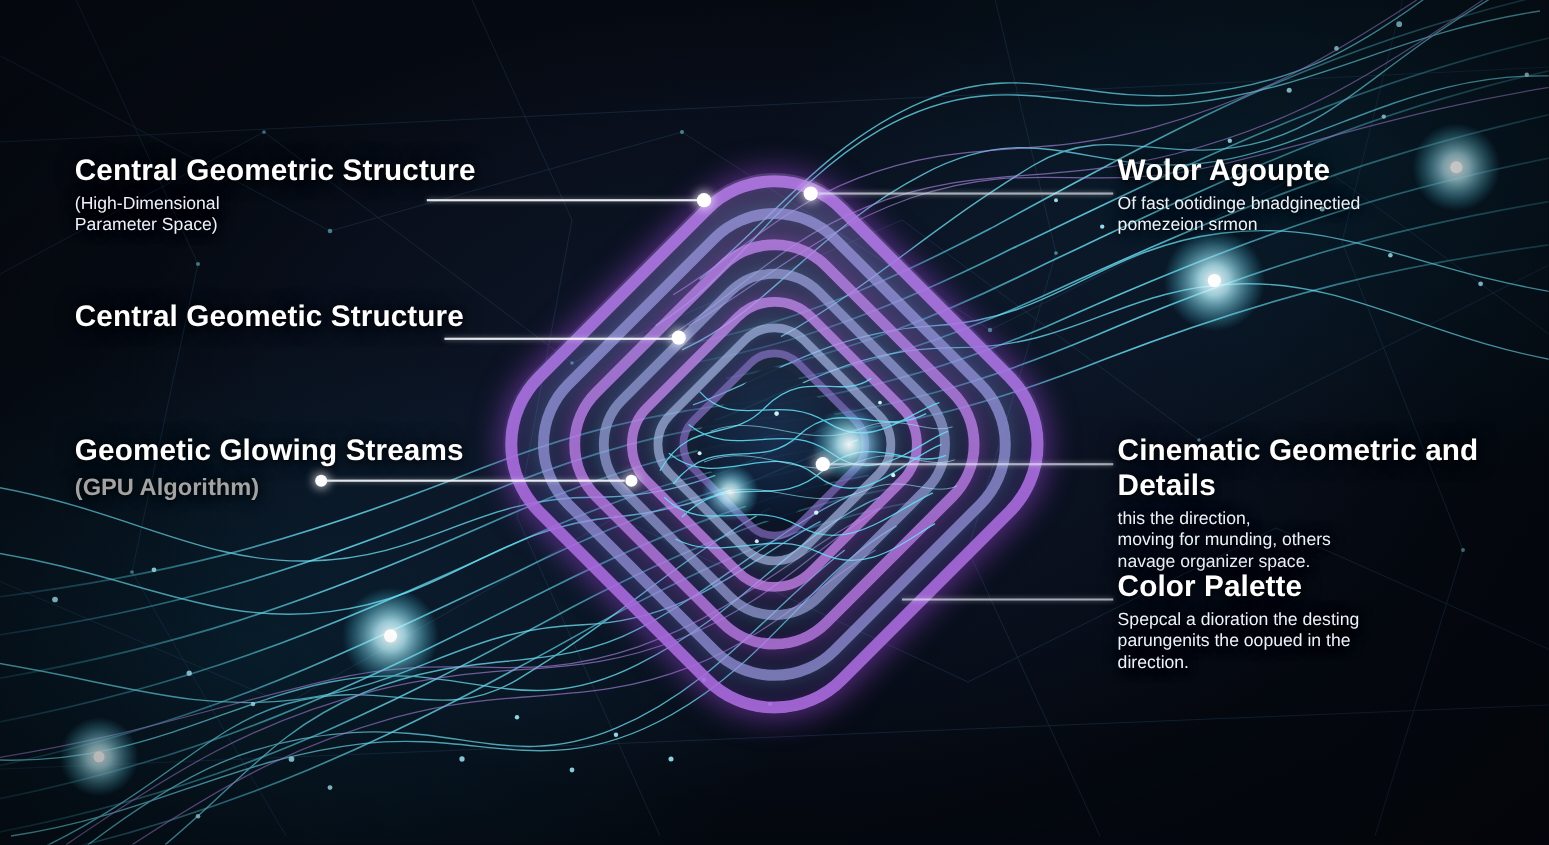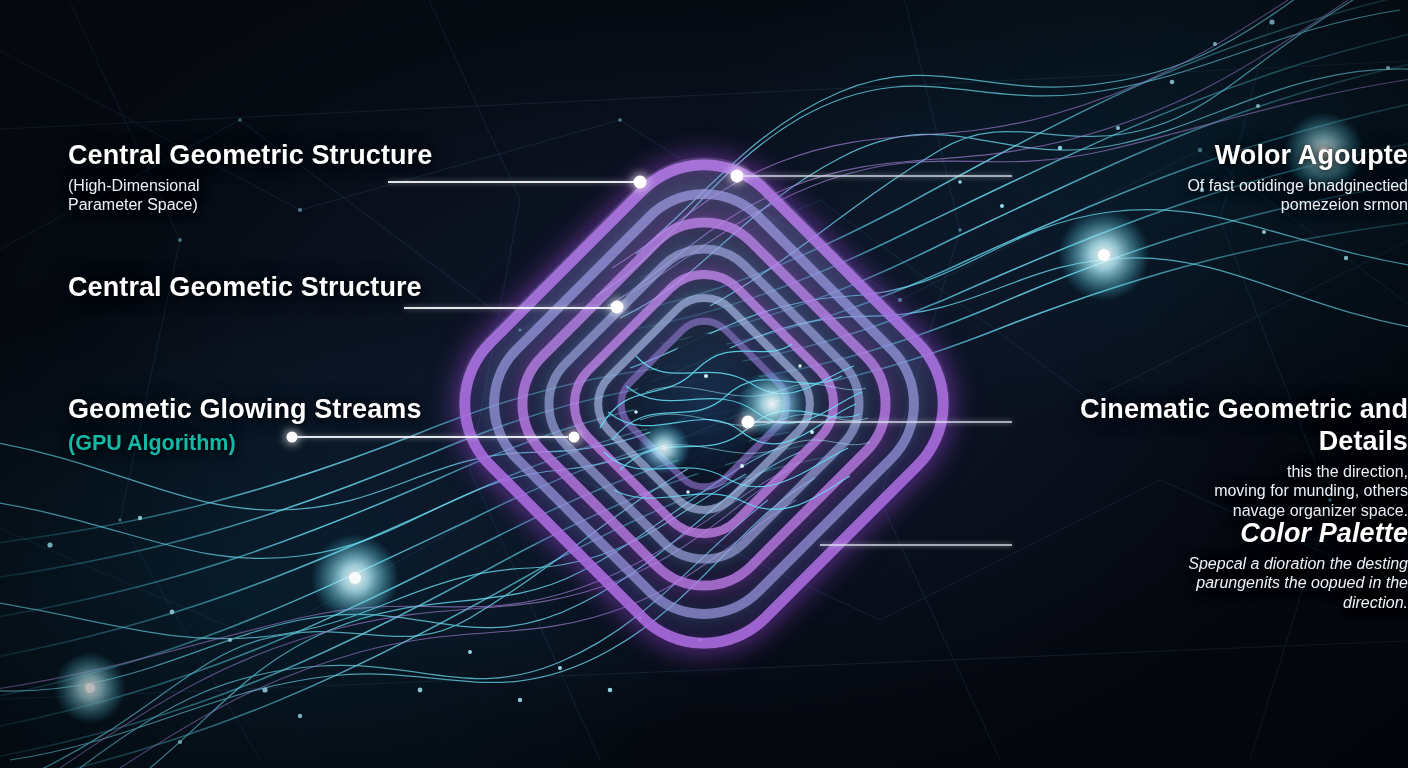--- a/index.html
+++ b/index.html
@@ -86,21 +86,21 @@
   }
   .ann p {
     margin: 0;
     font-size: 16px;
     font-weight: 400;
     color: #eef3fb;
     line-height: 1.22;
     text-shadow: 0 1px 6px rgba(0,0,0,0.85), 0 0 14px rgba(0,0,0,0.55);
     white-space: pre-line;
   }
-  .ann.right { text-align: right; }
+  .ann.right { text-align: left; }
 
   
   .leader { position: absolute; height: 2px; background: rgba(248,250,255,0.92);
             box-shadow: 0 0 5px rgba(255,255,255,0.45); }
   .leader.soft { background: rgba(226,232,244,0.72); }
   .dot { position: absolute; width: 13px; height: 13px; border-radius: 50%;
          background: #ffffff; box-shadow: 0 0 9px 2px rgba(255,255,255,0.65);
          transform: translate(-50%, -50%); }
   .dot.sm { width: 11px; height: 11px; }
 </style>
@@ -315,36 +315,36 @@
     <p>(High-Dimensional
 Parameter Space)</p>
   </div>
 
   <div class="ann" style="left:68px; top:272px; width:400px;">
     <h2>Central Geometic Structure</h2>
   </div>
 
   <div class="ann" style="left:68px; top:394px; width:400px;">
     <h2>Geometic Glowing Streams</h2>
-    <p style="font-size:21.5px; font-weight:700; color:#14b8a6;">(GPU Algorithm)</p>
+    <p style="font-size:21.5px; font-weight:700; color:#a3a3a3;">(GPU Algorithm)</p>
   </div>
 
   <div class="ann right" style="left:1016px; top:140px; width:392px;">
     <h2>Wolor Agoupte</h2>
     <p>Of fast ootidinge bnadginectied
 pomezeion srmon</p>
   </div>
 
   <div class="ann right" style="left:1016px; top:394px; width:392px;">
     <h2>Cinematic Geometric and Details</h2>
     <p>this the direction,
 moving for munding, others
 navage organizer space.</p>
   </div>
 
-  <div class="ann right" style="left:1016px; top:518px; width:392px;font-style:italic;">
+  <div class="ann right" style="left:1016px; top:518px; width:392px;">
     <h2>Color Palette</h2>
     <p>Spepcal a dioration the desting
 parungenits the oopued in the
 direction.</p>
   </div>
 
 </div>
 
 </body></html>

